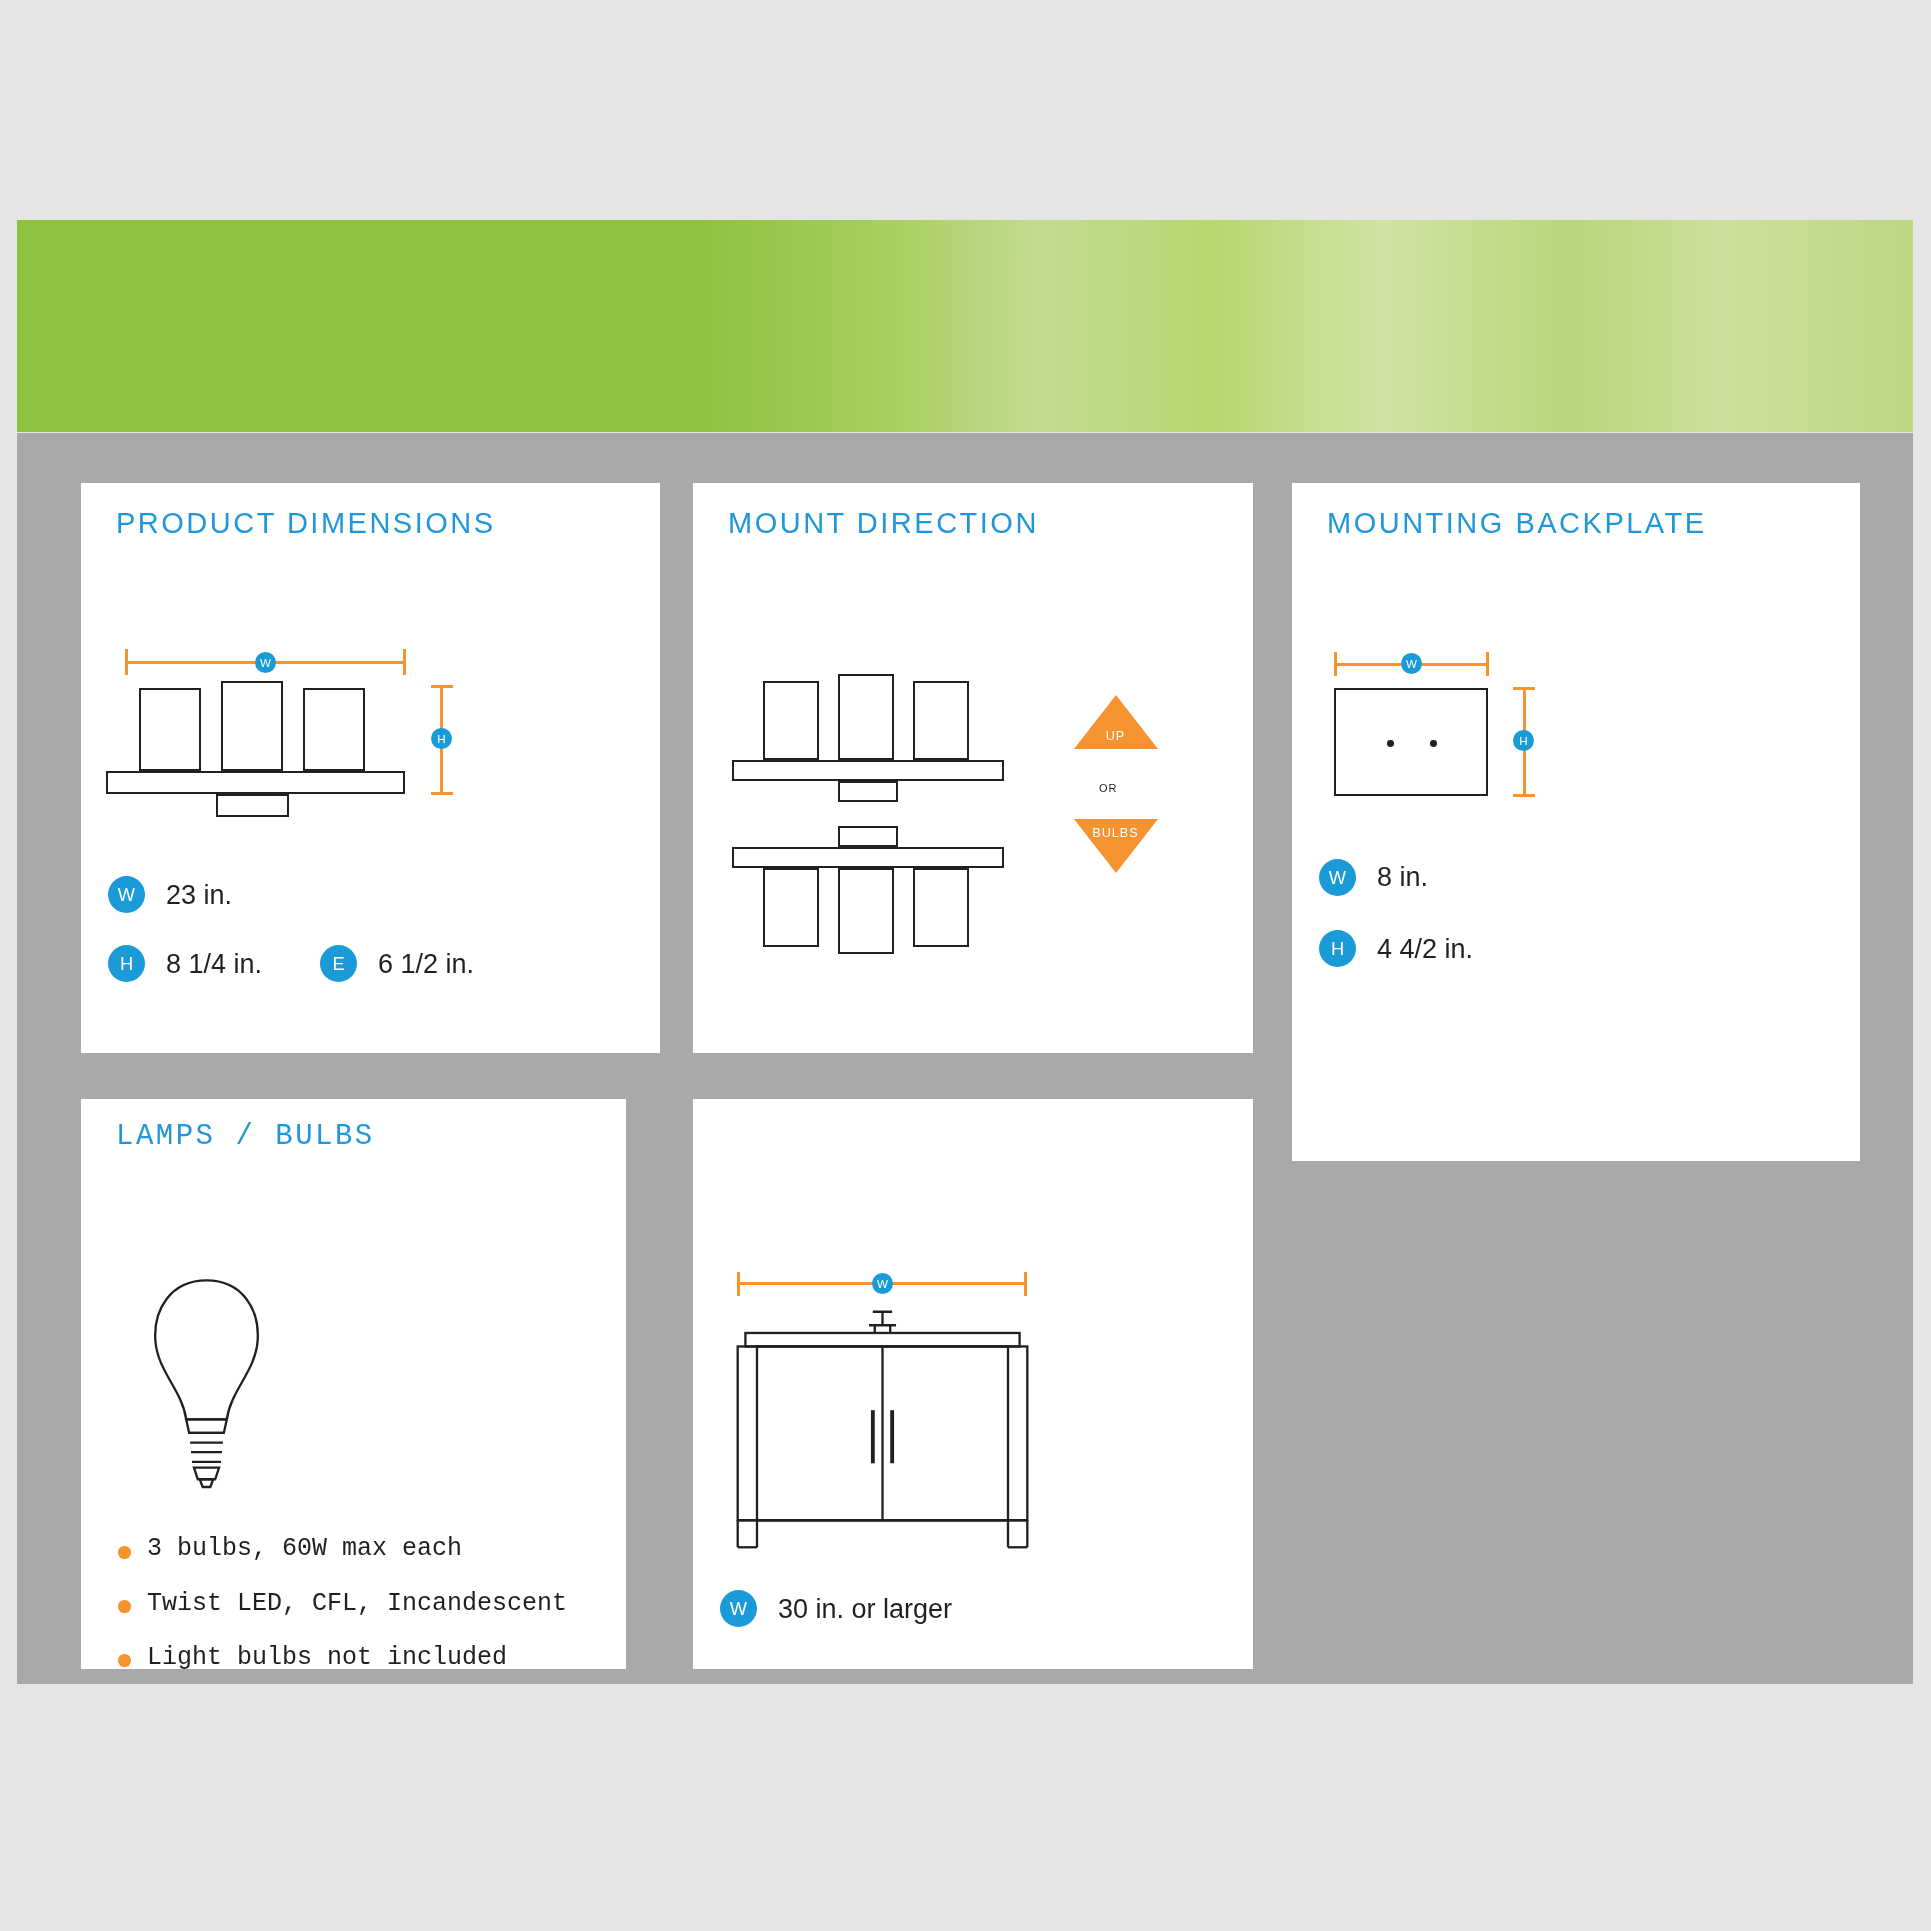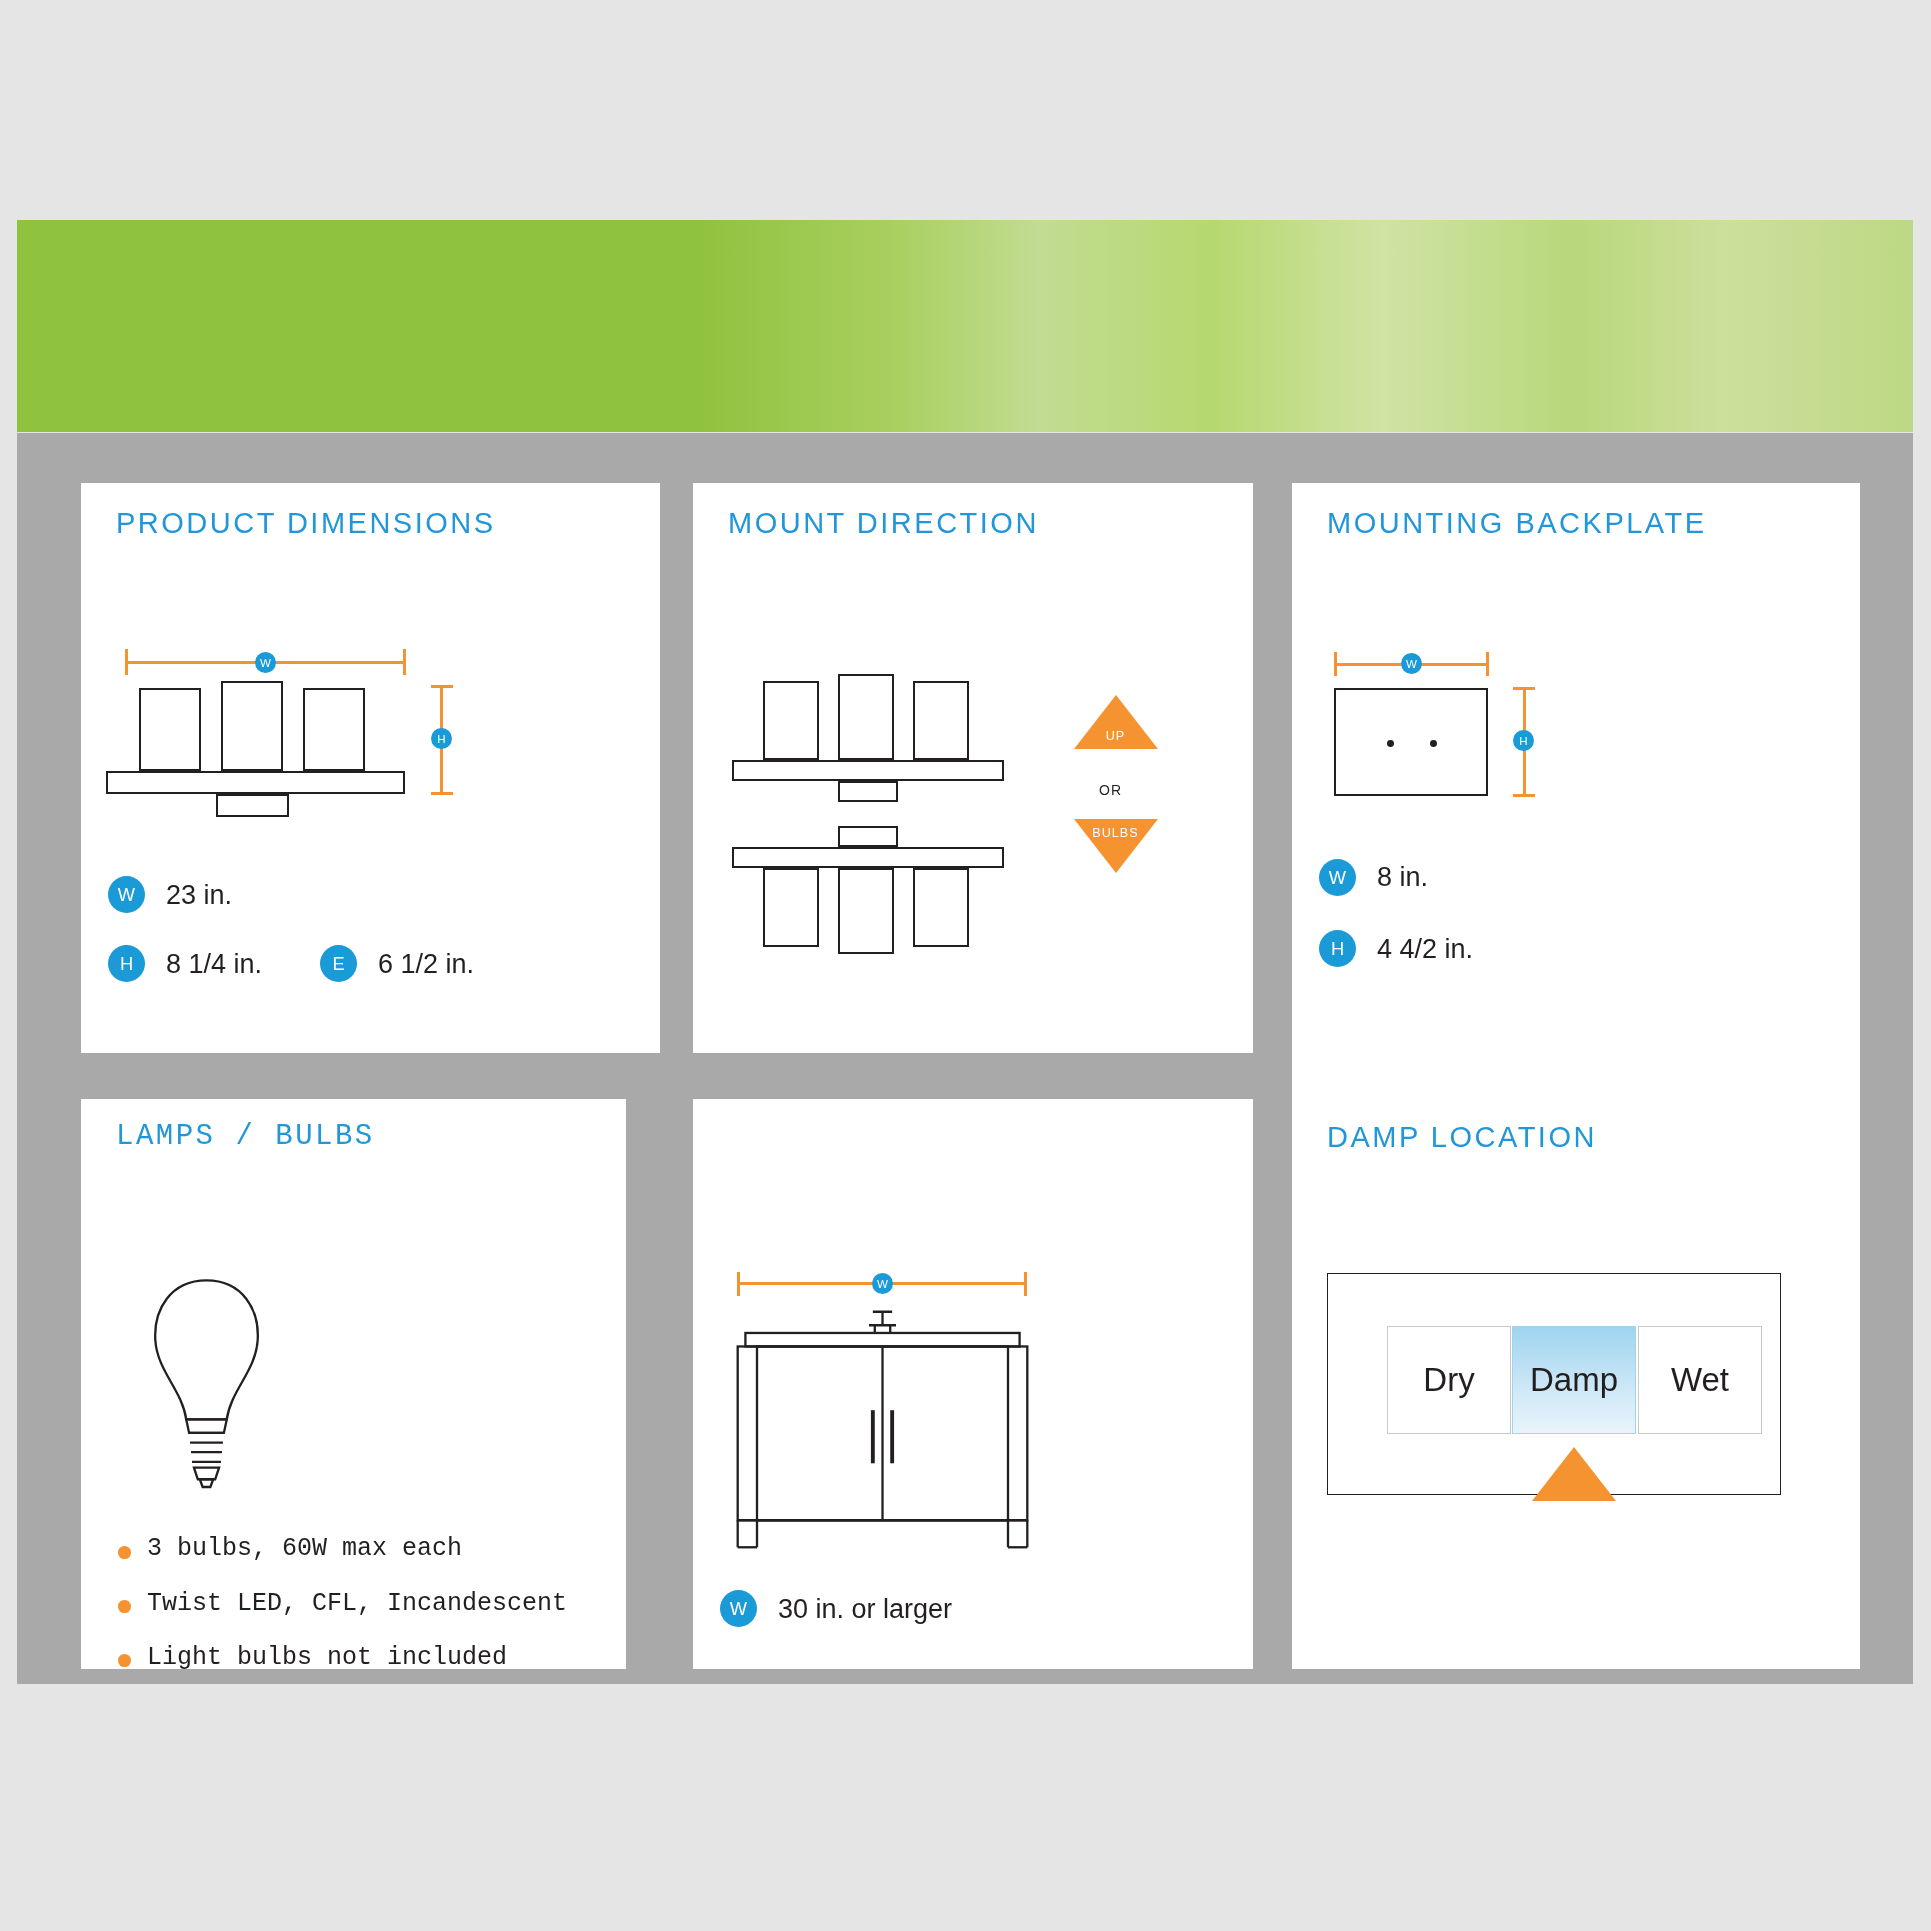--- a/index.html
+++ b/index.html
@@ -109,21 +109,21 @@
     position: absolute;
     color: #ffffff;
     font-size: 12.6px;
     letter-spacing: 1px;
     text-align: center;
     width: 83px;
   }
   .or-label {
     position: absolute;
     color: #231f20;
-    font-size: 14px;
+    font-size: 11px;
     letter-spacing: 1px;
   }
   .loc-box {
     position: absolute;
     border: 1.9px solid #c9c9c9;
     box-sizing: border-box;
     background: #ffffff;
     display: flex;
     align-items: center;
     justify-content: center;
@@ -276,26 +276,15 @@
         <line x1="10" y1="252" x2="30" y2="252"></line>
         <line x1="290" y1="252" x2="310" y2="252"></line>
         <line x1="10" y1="224" x2="310" y2="224"></line>
       </g>
     </svg>
 
     <div class="badge big" style="left:27px; top:491px;">W</div>
     <div class="spec-text" style="left:85px; top:495px;">30 in. or larger</div>
   </div>
 
-  <div class="card" style="left:1292px; top:1099px; width:568px; height:570px;">
-    <div class="card-title" style="left:35px; top:17.4px;">DAMP LOCATION</div>
-
-    <div class="loc-outer" style="left:35px; top:174px; width:454px; height:222px;"></div>
-
-    <div class="loc-box" style="left:95px; top:227px; width:124px; height:108px;">Dry</div>
-    <div class="loc-box active" style="left:220px; top:227px; width:124px; height:108px;">Damp</div>
-    <div class="loc-box" style="left:346px; top:227px; width:124px; height:108px;">Wet</div>
-
-    <div class="tri-up" style="left:240px; top:348px;"></div>
-  </div>
 
 </div>
 
 
 </body></html>

